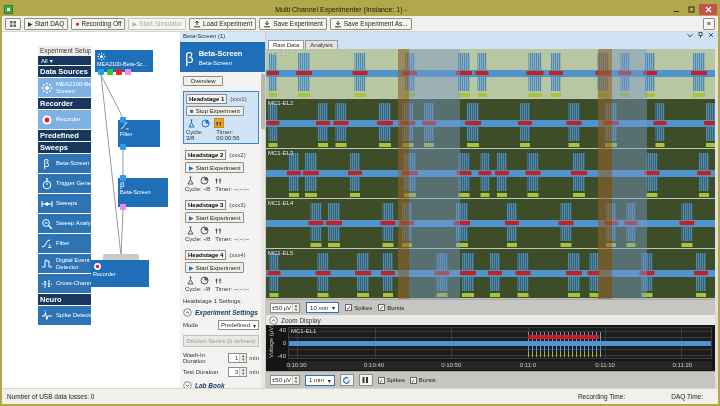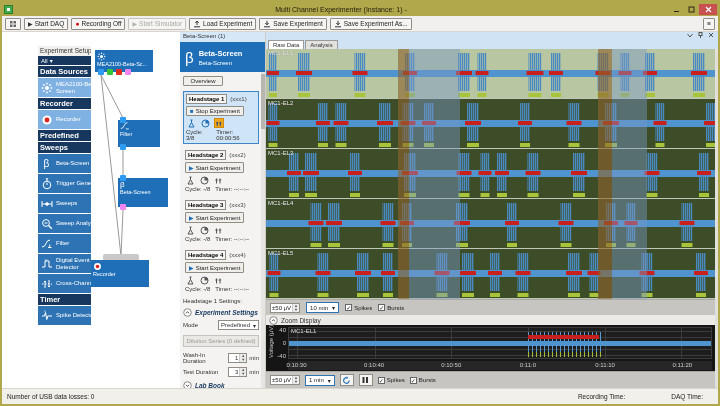--- a/index.html
+++ b/index.html
@@ -291,21 +291,21 @@
         <span class="sb-icon">
             <svg width="12" height="12" viewBox="0 0 12 12" fill="none" stroke="#fff">
               <line x1="1" y1="6" x2="11" y2="6" stroke-dasharray="1.5 1.5"></line>
               <path d="M4 10 V3 M2.8 4.2 L4 3 L5.2 4.2"></path>
               <path d="M8 2 V9 M6.8 7.8 L8 9 L9.2 7.8"></path>
             </svg>
           </span>
         <span class="label">Cross-Channel</span>
       </div>
 
-      <div class="sb-cat">Timer</div>
+      <div class="sb-cat">Neuro</div>
       <div class="sb-item">
         <span class="sb-icon">
             <svg width="12" height="12" viewBox="0 0 12 12" fill="none" stroke="#fff">
               <path d="M1 6 H3.5 L4.5 2.5 L5.8 9.5 L6.8 6 H11"></path>
               <line x1="3.5" y1="1" x2="5.5" y2="1" stroke-dasharray="1 1"></line>
             </svg>
           </span>
         <span class="label">Spike Detector</span>
       </div>
     </div>

